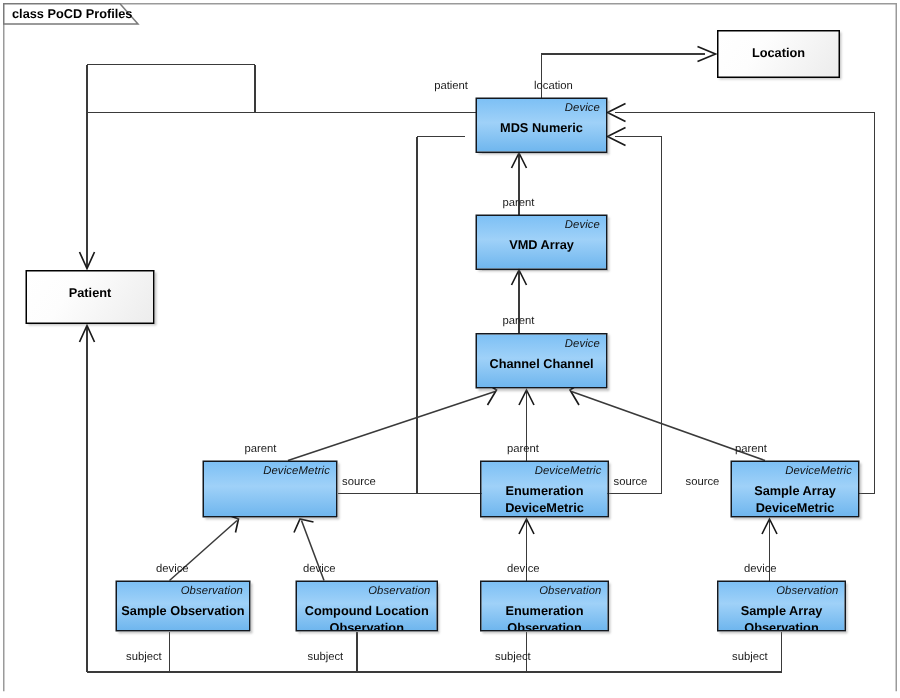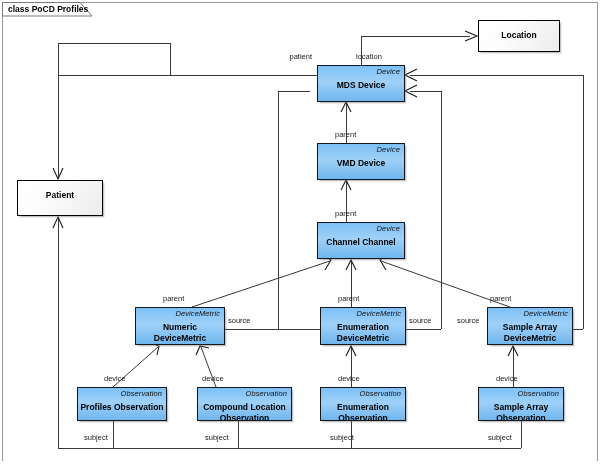--- a/index.html
+++ b/index.html
@@ -226,53 +226,52 @@
     <div class="cbox-name">Location</div>
   </div>
 
   <div class="cbox plain" style="left:17px; top:180px; width:86px; height:36px;">
     <div class="cbox-stereo"></div>
     <div class="cbox-name">Patient</div>
   </div>
 
   <div class="cbox blue" style="left:317px; top:65px; width:88px; height:37px;">
     <div class="cbox-stereo">Device</div>
-    <div class="cbox-name">MDS Device</div>
+    <div class="cbox-name">MDS Numeric</div>
   </div>
 
   <div class="cbox blue" style="left:317px; top:143px; width:88px; height:37px;">
     <div class="cbox-stereo">Device</div>
-    <div class="cbox-name">VMD Device</div>
+    <div class="cbox-name">VMD Array</div>
   </div>
 
   <div class="cbox blue" style="left:317px; top:222px; width:88px; height:37px;">
     <div class="cbox-stereo">Device</div>
     <div class="cbox-name">Channel Channel</div>
   </div>
 
   <div class="cbox blue" style="left:135px; top:307px; width:90px; height:38px;">
     <div class="cbox-stereo">DeviceMetric</div>
-    <div class="cbox-name">Numeric DeviceMetric</div>
   </div>
 
   <div class="cbox blue" style="left:320px; top:307px; width:86px; height:38px;">
     <div class="cbox-stereo">DeviceMetric</div>
     <div class="cbox-name">Enumeration
 DeviceMetric</div>
   </div>
 
   <div class="cbox blue" style="left:487px; top:307px; width:86px; height:38px;">
     <div class="cbox-stereo">DeviceMetric</div>
     <div class="cbox-name">Sample Array
 DeviceMetric</div>
   </div>
 
   <div class="cbox blue" style="left:77px; top:387px; width:90px; height:34px;">
     <div class="cbox-stereo">Observation</div>
-    <div class="cbox-name">Profiles Observation</div>
+    <div class="cbox-name">Sample Observation</div>
   </div>
 
   <div class="cbox blue" style="left:197px; top:387px; width:95px; height:34px;">
     <div class="cbox-stereo">Observation</div>
     <div class="cbox-name">Compound Location
 Observation</div>
   </div>
 
   <div class="cbox blue" style="left:320px; top:387px; width:86px; height:34px;">
     <div class="cbox-stereo">Observation</div>

